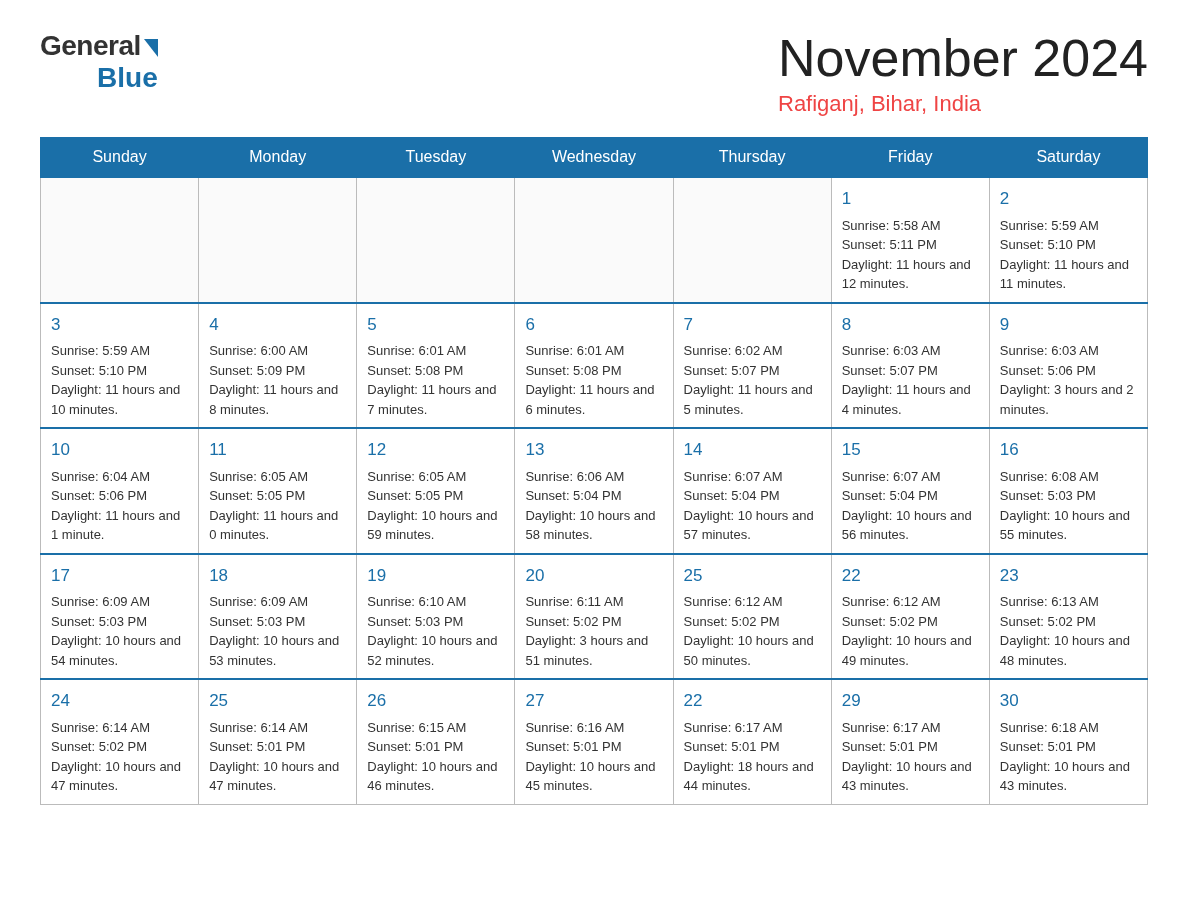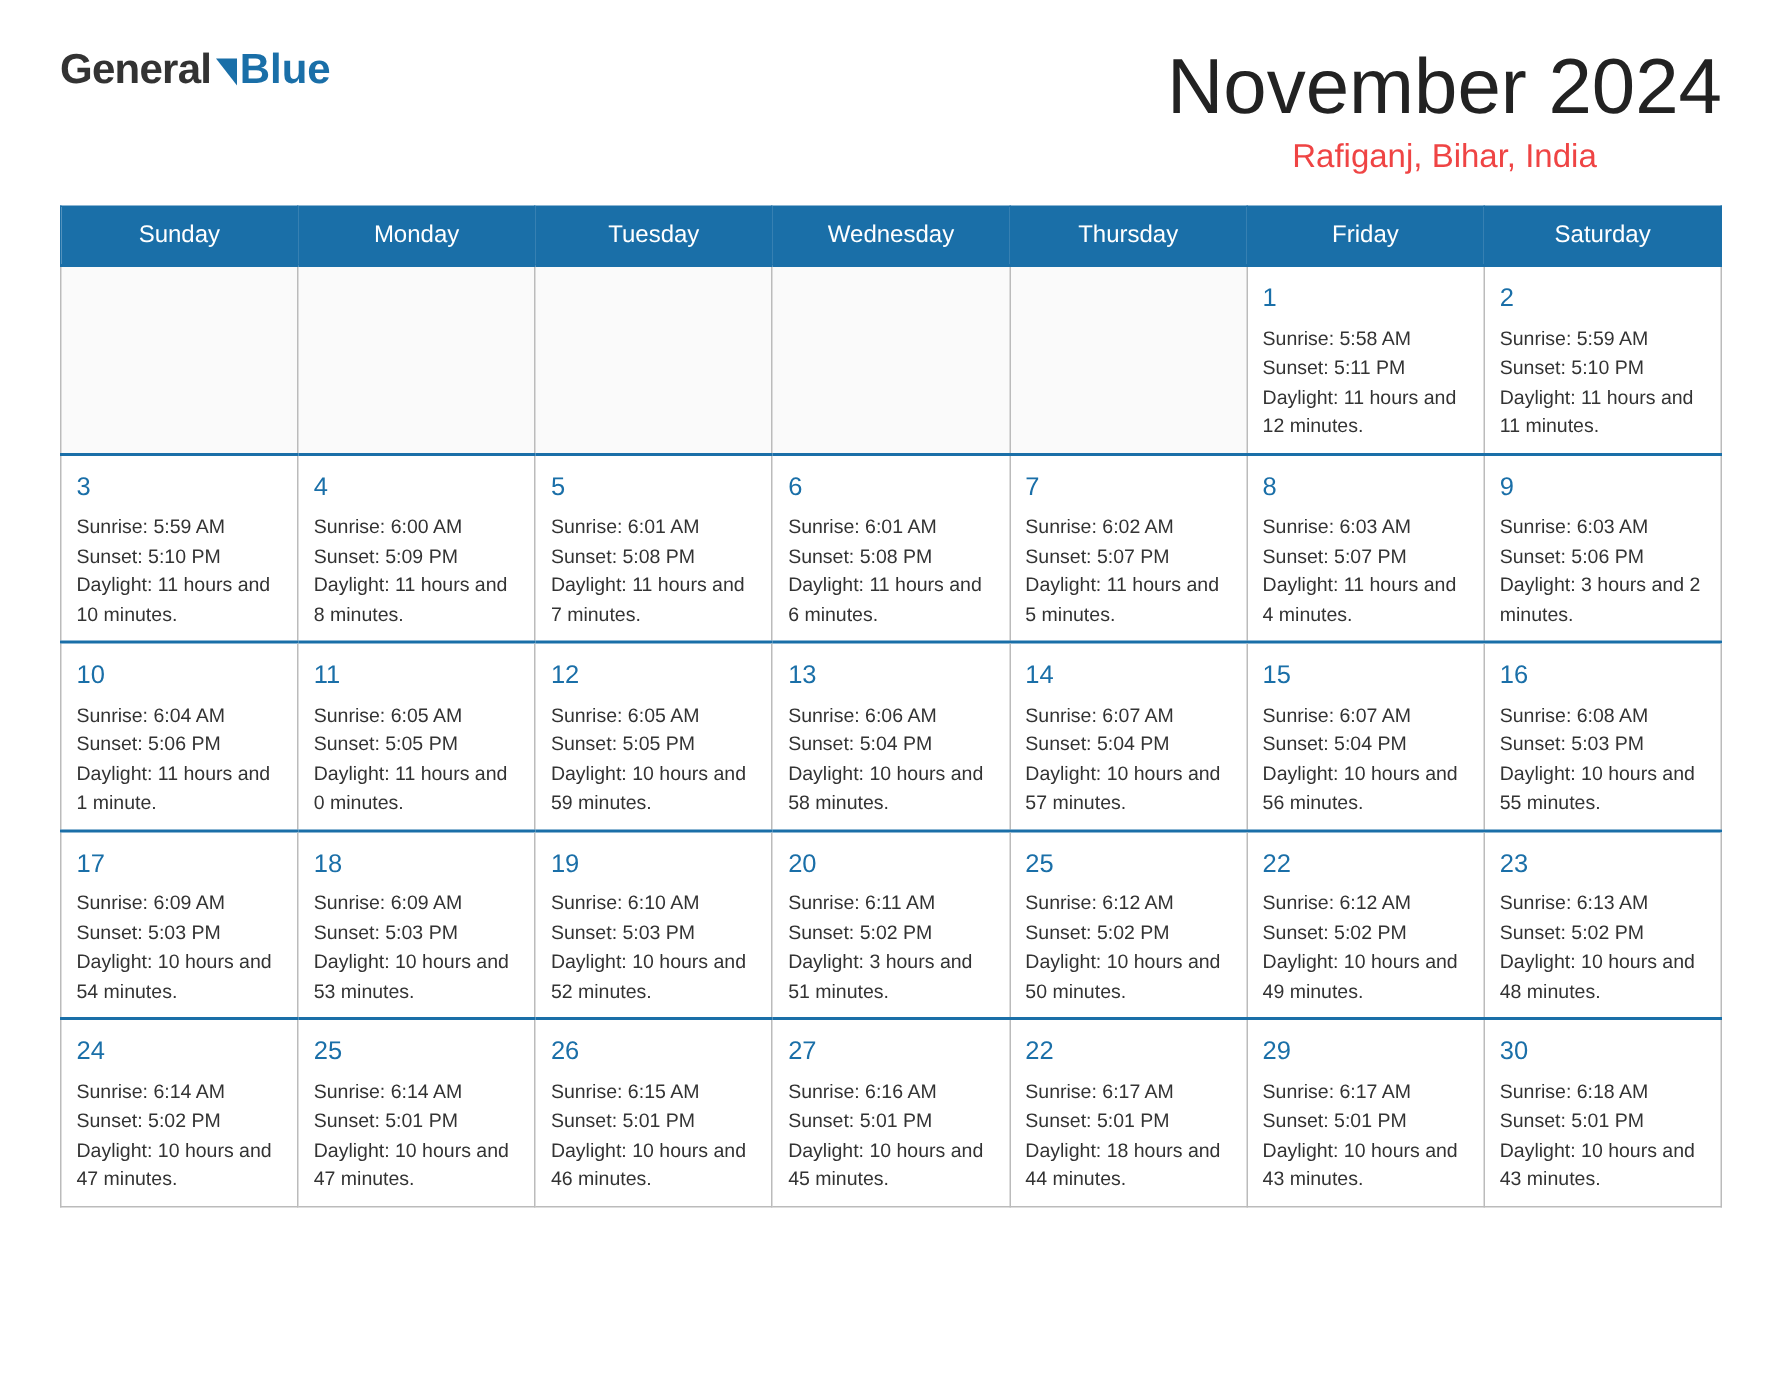--- a/index.html
+++ b/index.html
@@ -11,20 +11,21 @@
       min-height: 918px;
     }
     .header {
       display: flex;
       justify-content: space-between;
       align-items: flex-start;
       margin-bottom: 20px;
     }
     .logo {
       display: flex;
+      flex-direction: column;
       align-items: flex-end;
     }
     .logo-top {
       display: flex;
       align-items: center;
     }
     .logo-general {
       font-size: 28px;
       font-weight: bold;
       color: #333;
@@ -39,21 +40,21 @@
       margin-left: 3px;
       margin-top: 4px;
     }
     .logo-blue {
       font-size: 28px;
       font-weight: bold;
       color: #1a6fa8;
       margin-left: 2px;
     }
     .title-section {
-      text-align: center;
+      text-align: left;
     }
     .calendar-title {
       font-size: 52px;
       font-weight: normal;
       color: #222;
       line-height: 1.1;
     }
     .calendar-subtitle {
       font-size: 22px;
       color: #ef4444;

